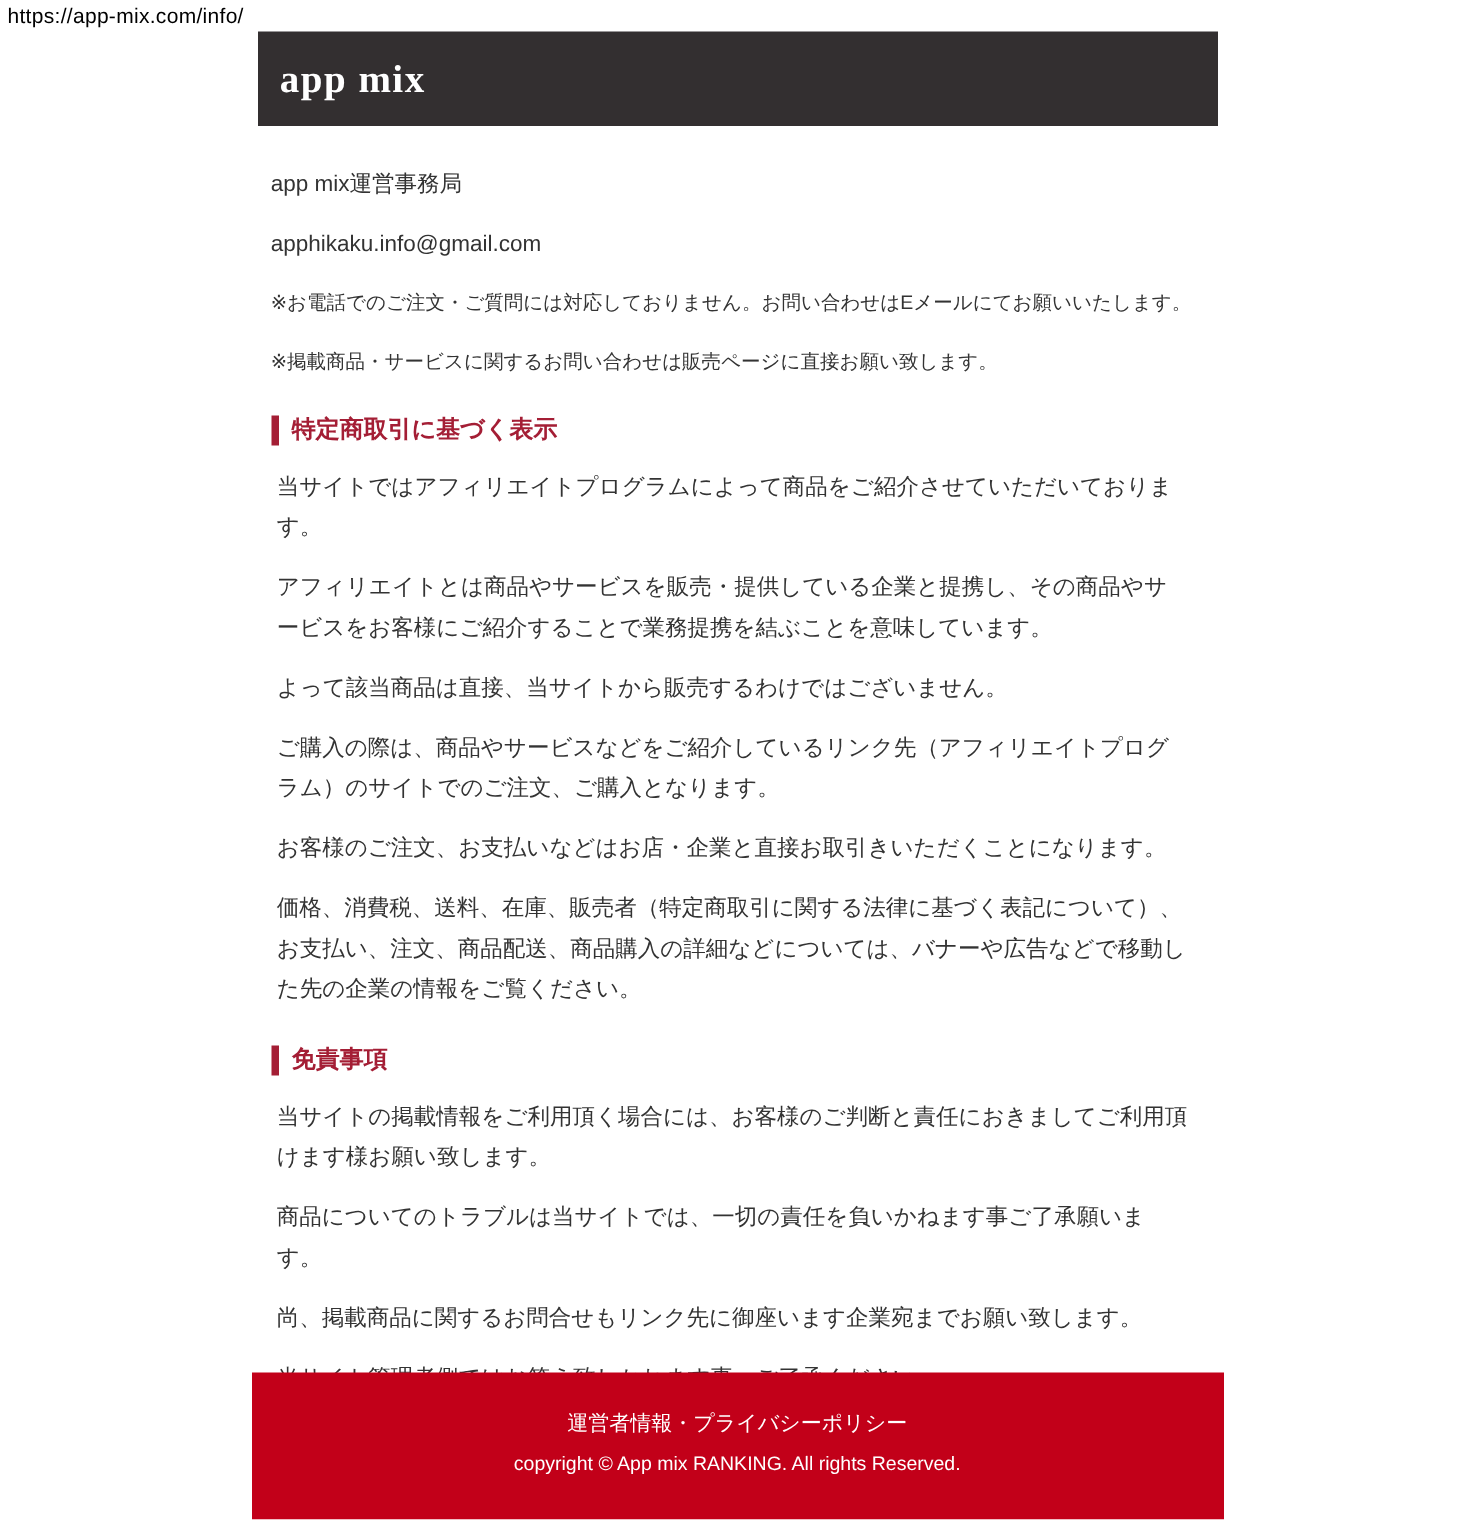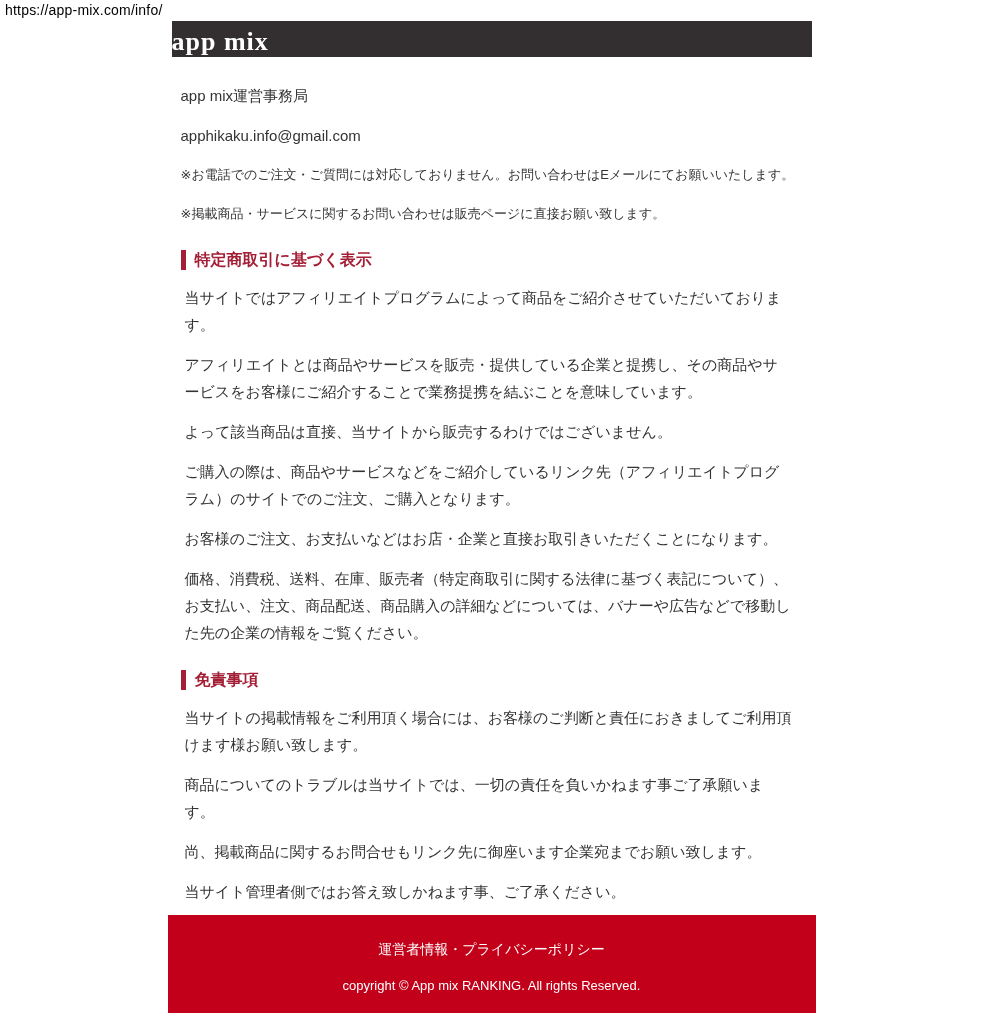--- a/index.html
+++ b/index.html
@@ -19,23 +19,24 @@
     color: #000000;
     letter-spacing: 0.2px;
   }
   .page {
     width: 640px;
     margin: 0 auto;
     padding-top: 21px;
   }
   .site-header {
     background: var(--header_bg, #332f30);
-    height: 36px;
+    height: 63px;
     display: flex;
-    align-items: flex-end;
+    align-items: center;
+    padding-left: 15px;
   }
   .site-logo {
     font-family: "Liberation Serif", "DejaVu Serif", serif;
     font-weight: bold;
     font-size: 26px;
     color: #ffffff;
     letter-spacing: 1px;
   }
   .content {
     padding: 0 15px 0 9px;
@@ -83,21 +84,21 @@
   }
   .footer-link {
     display: inline-block;
     color: #ffffff;
     font-size: 14px;
     text-decoration: none;
     line-height: 17px;
     cursor: pointer;
   }
   .footer-copy {
-    margin-top: 20px;
+    margin-top: 10px;
     font-size: 13px;
     line-height: 16px;
   }
 </style>
 </head>
 <body>
 
 <div class="url-overlay">https://app-mix.com/info/</div>
 
 <div class="page">

